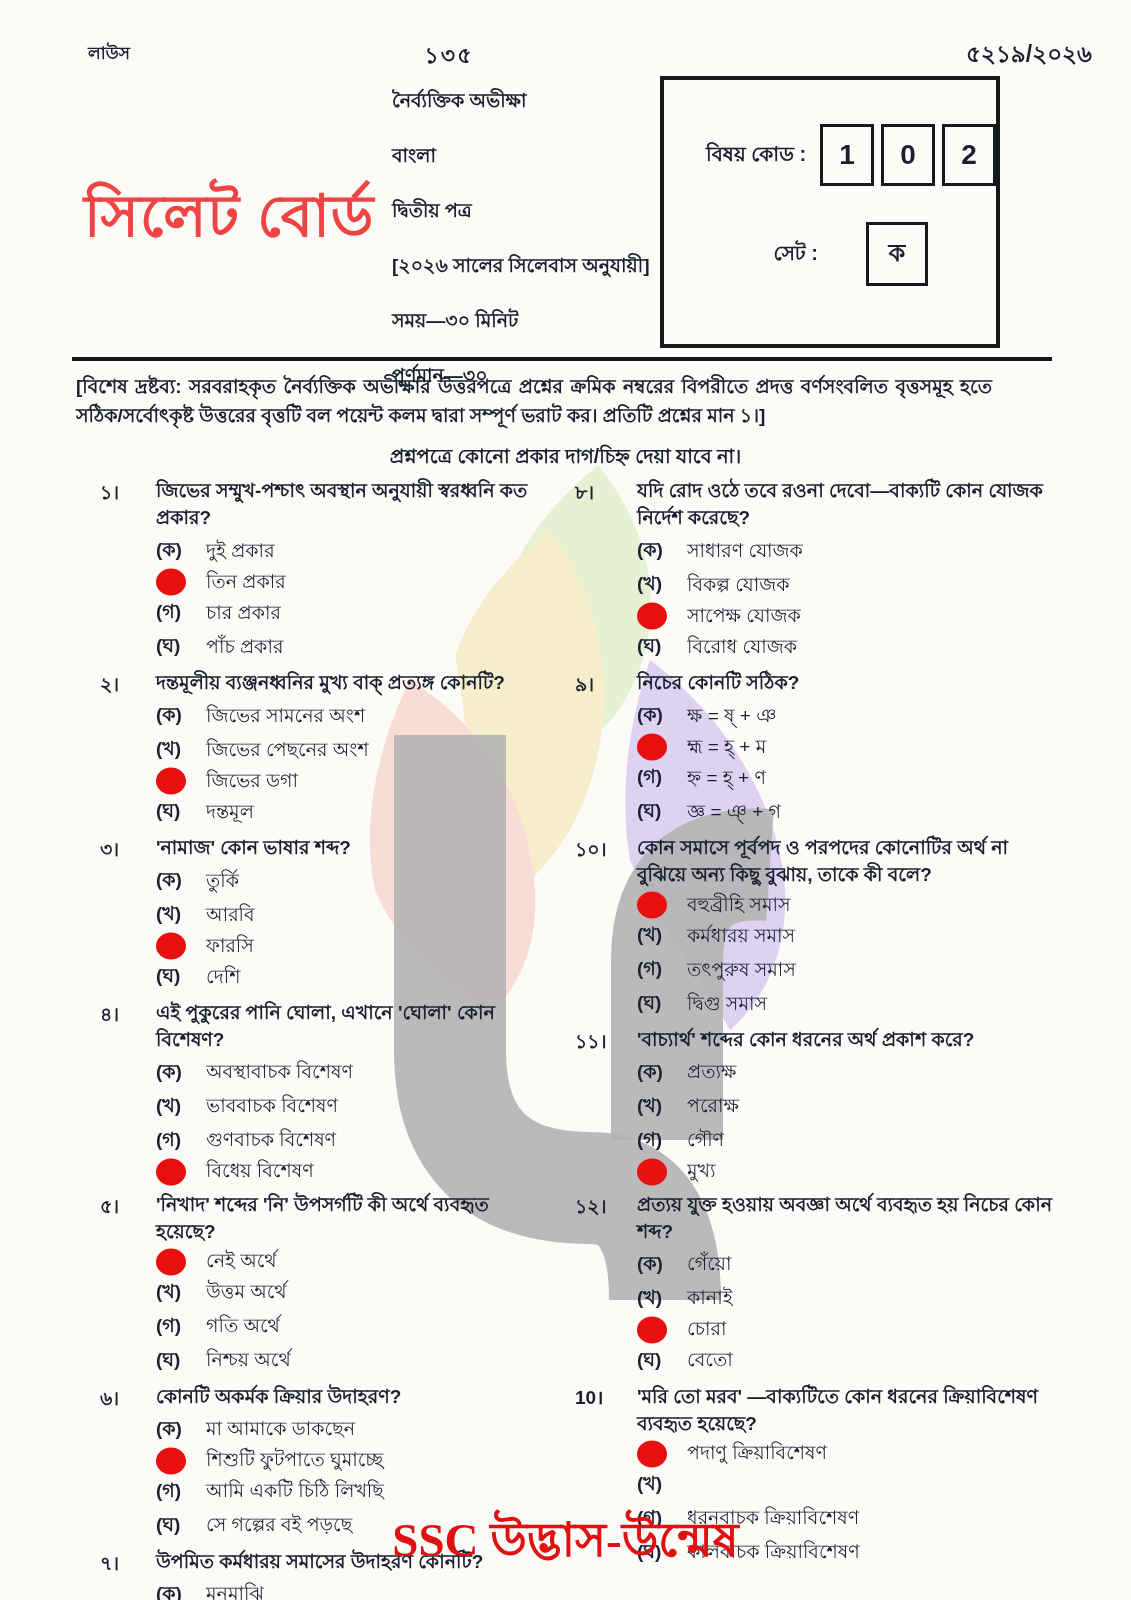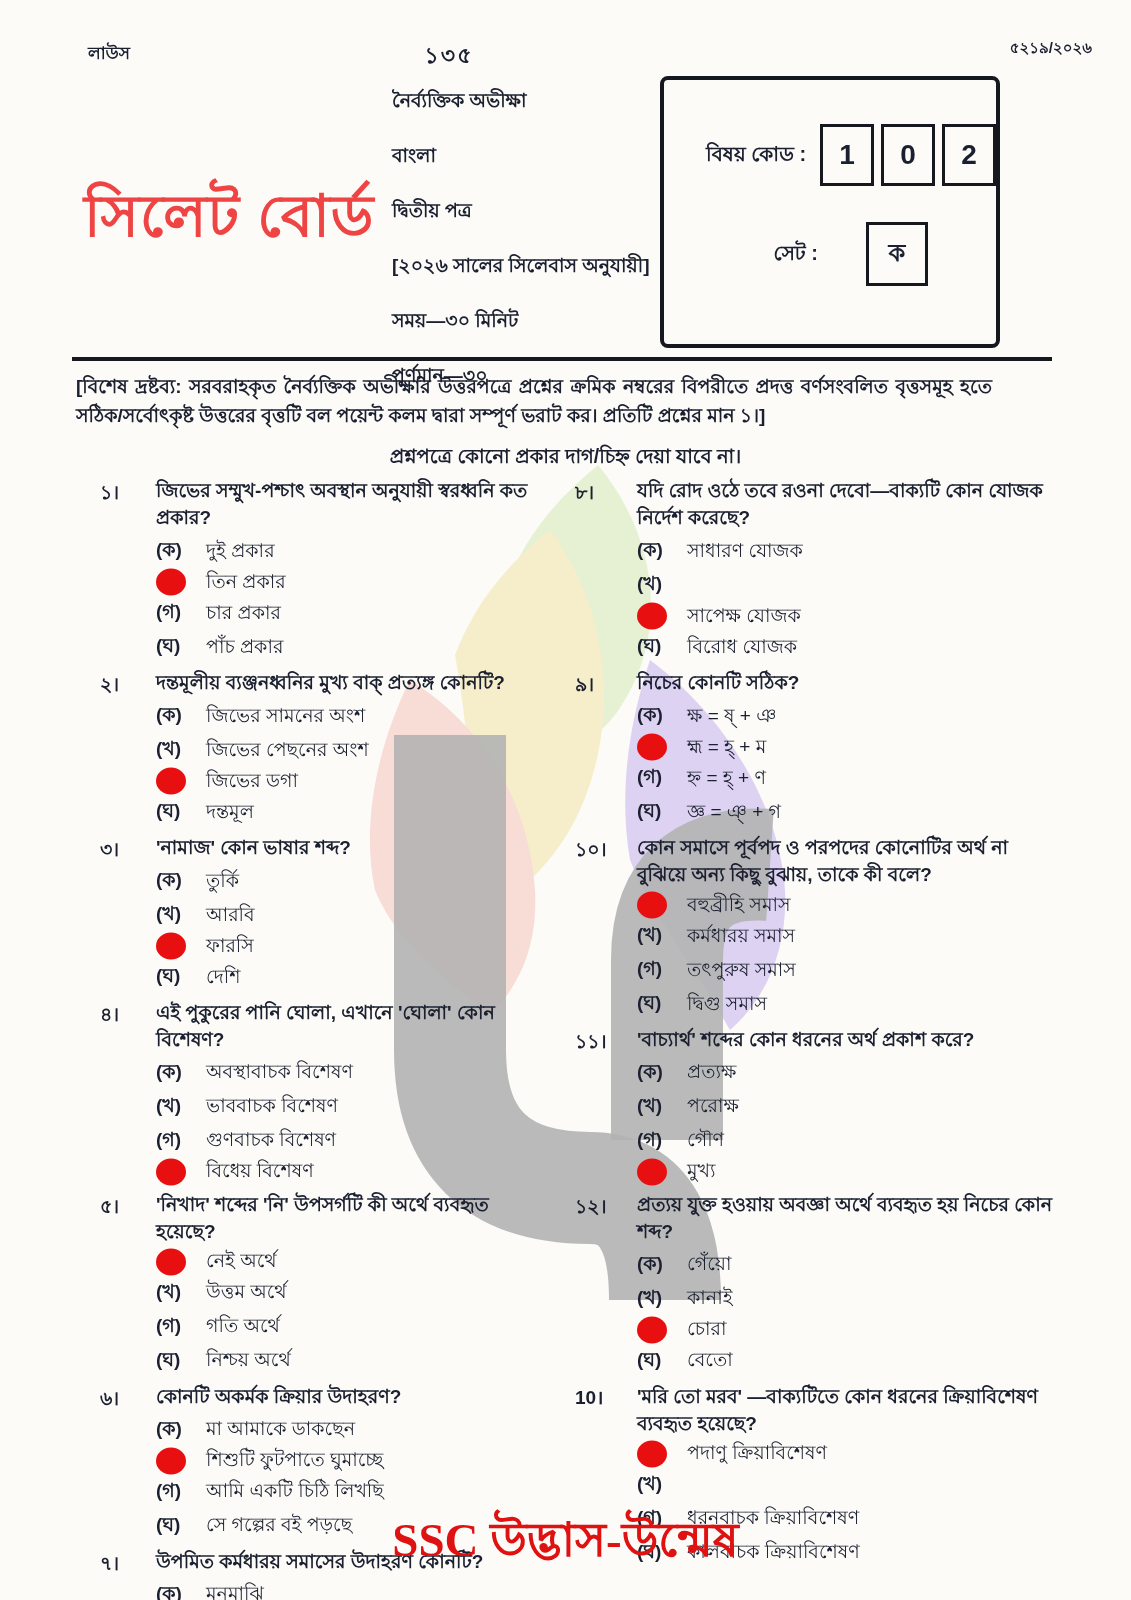--- a/index.html
+++ b/index.html
@@ -2,27 +2,27 @@
 <html><head>
 <meta charset="utf-8">
 <style>
   html,body{margin:0;padding:0;background:#e8e8e8;}
   .page{position:relative;width:1131px;height:1600px;margin:0 auto;background:#fcfbf8;
         font-family:"Liberation Sans",sans-serif;color:#1b2030;overflow:hidden;padding-left:39px;}
   .layer{position:absolute;z-index:1;}
   
   .press{left:88px;top:40px;font-size:17px;font-weight:bold;}
   .pageno{left:0;top:38px;width:898px;text-align:center;font-size:22px;font-weight:bold;letter-spacing:2px;}
-  .refno{right:78px;top:36px;font-size:15px;font-weight:bold;}
+  .refno{right:78px;top:36px;font-size:23px;font-weight:bold;}
   
   .board{left:84px;top:172px;font-size:58px;font-weight:800;color:#ef4444;letter-spacing:1px;}
   .mastinfo{left:392px;top:86px;width:290px;font-size:19px;font-weight:600;}
   .mastinfo div{margin-bottom:23px;}
   
-  .codebox{left:660px;top:76px;width:332px;height:264px;border:4px solid #15181f;border-radius:8px;background:transparent;}
+  .codebox{left:660px;top:76px;width:332px;height:264px;border:4px solid #15181f;border-radius:0;background:transparent;}
   .cb-row{position:absolute;left:0;width:100%;display:flex;align-items:center;}
   .cb-row1{top:44px;}
   .cb-row2{top:142px;text-align:right;}
   .cb-label{font-size:20px;font-weight:700;margin-left:42px;width:112px;}
   .digits{display:flex;gap:7px;margin-left:2px;}
   .digit{width:48px;height:56px;border:3px solid #15181f;display:flex;align-items:center;justify-content:center;
          font-size:28px;font-weight:bold;background:#fcfbf8;}
   .setcell{width:56px;height:58px;border:3px solid #15181f;display:flex;align-items:center;justify-content:center;
            font-size:24px;font-weight:bold;margin-left:48px;background:#fcfbf8;}
   
@@ -254,20 +254,21 @@
     <div class="q">
       <div class="qnum">৮।</div>
       <div class="qbody">
         <div class="qtext">যদি রোদ ওঠে তবে রওনা দেবো—বাক্যটি কোন যোজক নির্দেশ করেছে?</div>
         <div class="opt">
             <span class="ltr">(ক)</span>
             <span class="otx">সাধারণ যোজক</span>
           </div>
         <div class="opt">
             <span class="ltr">(খ)</span>
+            <span class="otx">বিকল্প যোজক</span>
           </div>
         <div class="opt">
             <span class="ltr dot"></span>
             <span class="otx">সাপেক্ষ যোজক</span>
           </div>
         <div class="opt">
             <span class="ltr">(ঘ)</span>
             <span class="otx">বিরোধ যোজক</span>
           </div>
       </div>

